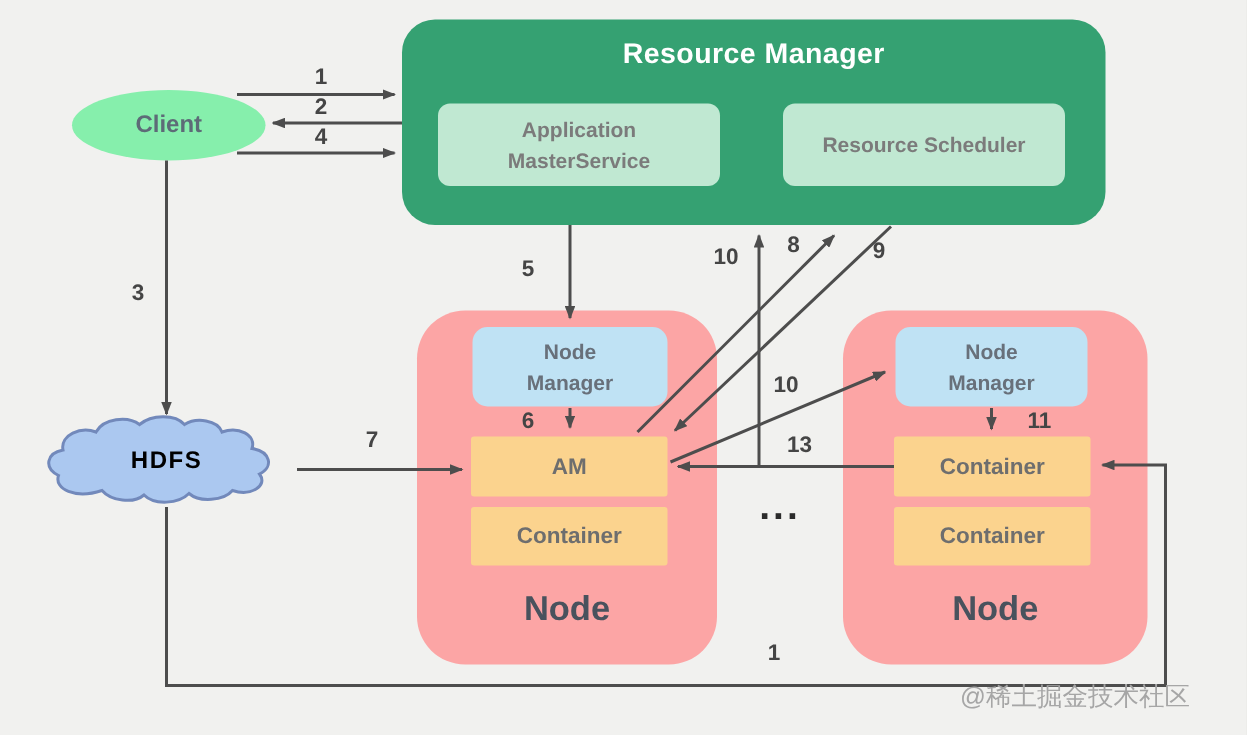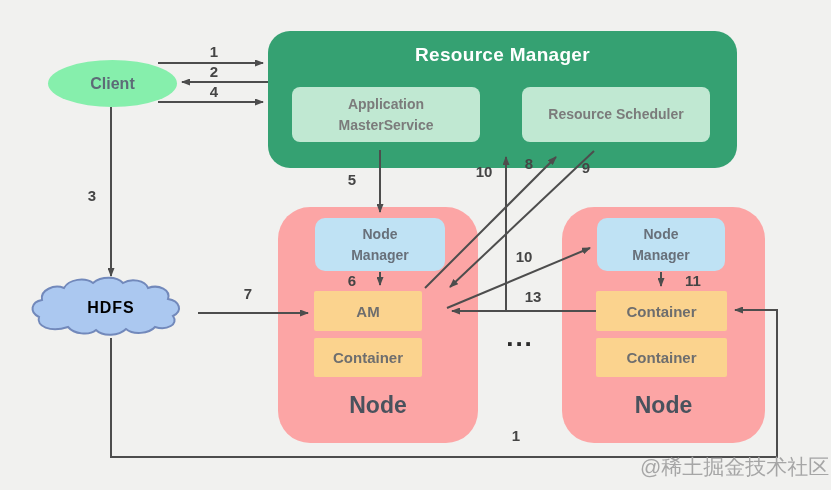--- a/index.html
+++ b/index.html
@@ -7,21 +7,21 @@
     position:relative;width:831px;height:490px;overflow:hidden;
     background:#f1f1ef;
     font-family:"Liberation Sans","DejaVu Sans",sans-serif;
   }
   
   svg.lines{position:absolute;left:0;top:0;z-index:5;pointer-events:none;}
   .conn{stroke:#4d4d4d;stroke-width:2;fill:none;}
   
   .rm{
     position:absolute;left:268px;top:13px;width:469px;height:137px;
-    background:#35a172;border-radius:22px;z-index:2;margin-top:18px;
+    background:#35a172;border-radius:22px;z-index:2;
   }
   .rm-title{
     margin-top:13px;text-align:center;color:#ffffff;
     font-size:19px;font-weight:bold;letter-spacing:.3px;
   }
   .rm-sub{
     position:absolute;top:56px;height:55px;width:188px;
     background:#c0e8d2;border-radius:8px;
     display:flex;align-items:center;justify-content:center;
     color:#7b7b7b;font-size:14px;font-weight:bold;text-align:center;
@@ -58,36 +58,36 @@
     color:#68707a;font-size:14px;font-weight:bold;text-align:center;
   }
   .node.left .nm{left:37px;top:11px;width:130px;height:53px;}
   .node.right .nm{left:35px;top:11px;width:128px;height:53px;}
   .nm .txt{max-width:80px;line-height:1.45;}
   .obox{
     position:absolute;background:#fbd38e;border-radius:2px;
     display:flex;align-items:center;justify-content:center;
     color:#6e6e6e;font-size:15px;font-weight:bold;
   }
-  .node.left .obox{left:36px;width:108px;}
+  .node.left .obox{left:36px;width:131px;}
   .node.right .obox{left:34px;width:131px;}
   .obox.r1{top:84px;height:40px;}
   .obox.r2{top:131px;height:39px;}
   .node-label{
     position:absolute;bottom:24px;left:0;width:100%;text-align:center;
     color:#49525d;font-size:23px;font-weight:bold;
   }
   
   .dots{
     position:absolute;left:500px;top:322px;width:40px;z-index:3;
     color:#2b2b2b;font-size:26px;font-weight:bold;letter-spacing:2px;text-align:center;
   }
   .watermark{
     position:absolute;left:640px;top:453px;z-index:6;
-    color:#a6a6a6;font-size:21px;text-align:right;
+    color:#a6a6a6;font-size:17px;text-align:right;
   }
   .step{
     position:absolute;width:26px;text-align:center;z-index:6;
     color:#454545;font-size:15px;font-weight:bold;
   }
 </style>
 </head>
 <body>
 
 <div class="canvas">

